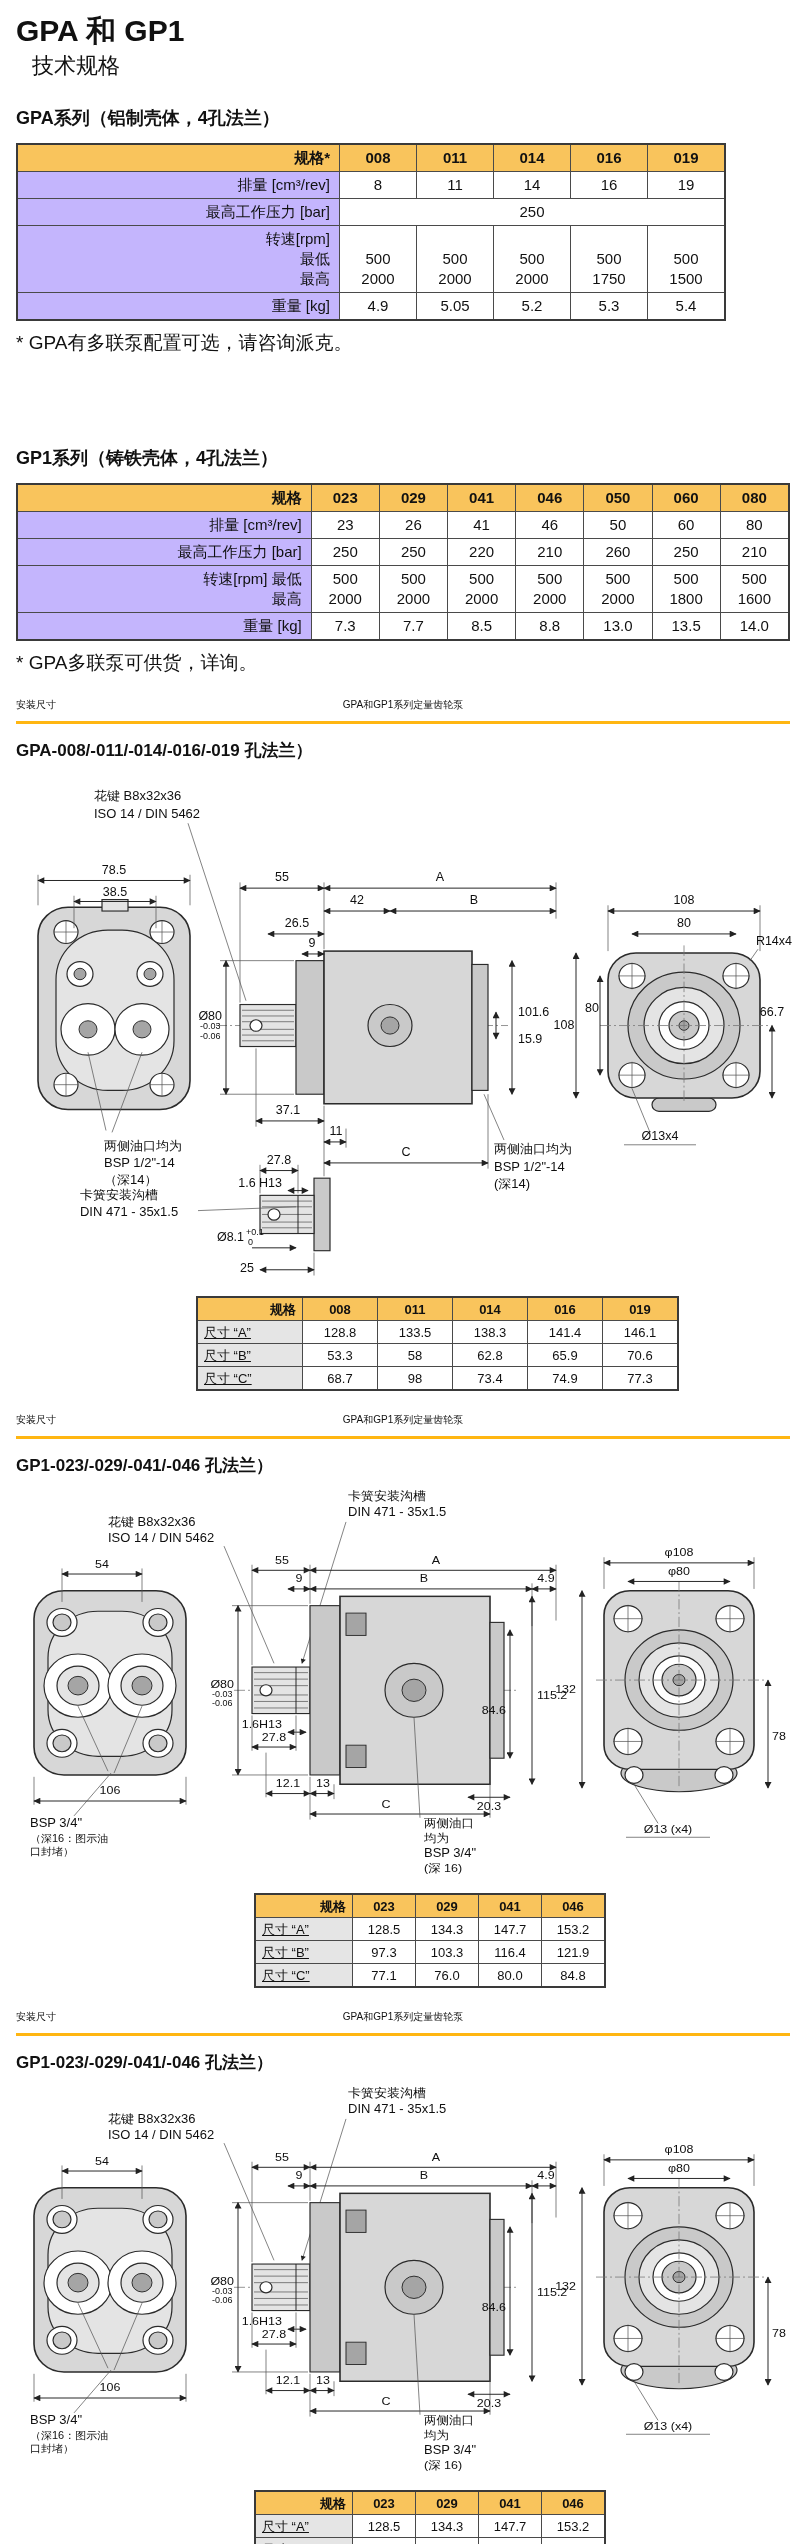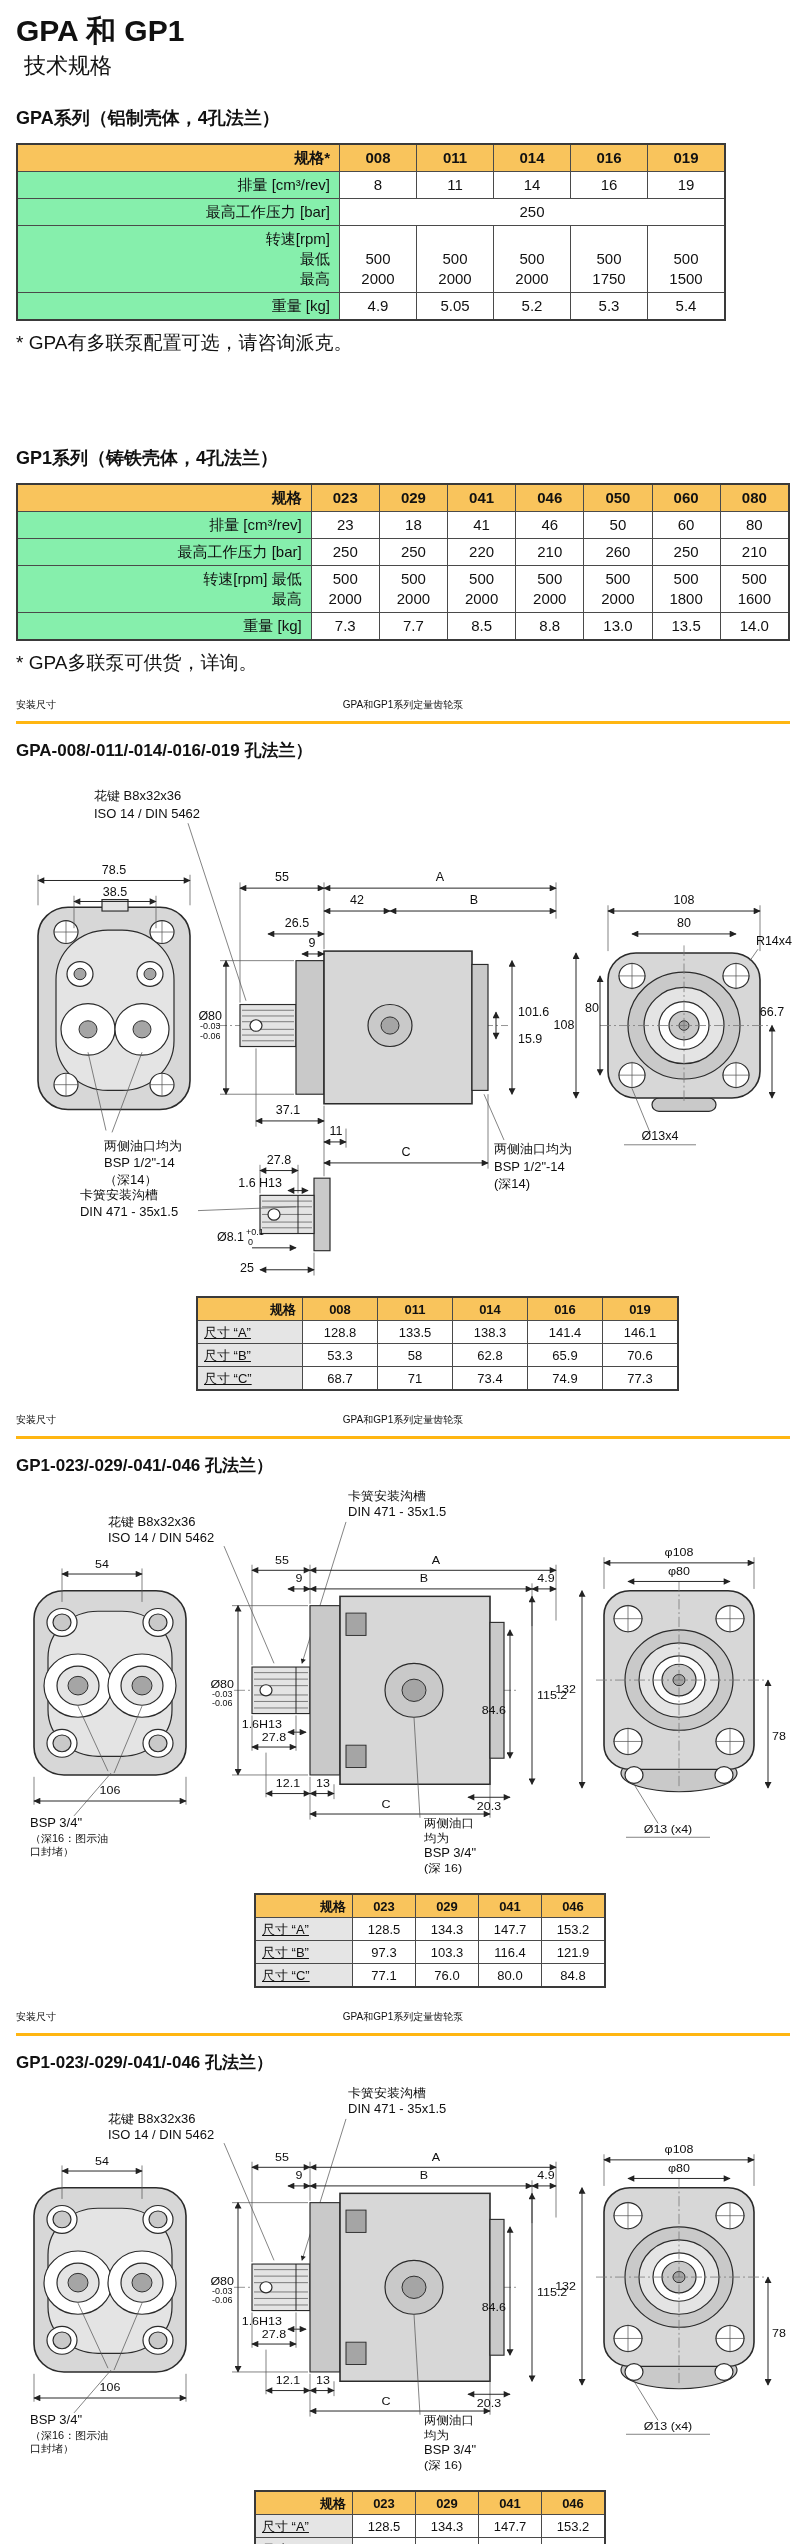--- a/index.html
+++ b/index.html
@@ -1,29 +1,29 @@
 <!DOCTYPE html>
 <html><head>
 <meta charset="utf-8">
 <style>
   html,body{margin:0;padding:0;background:#fff;}
   body{width:800px;font-family:"Liberation Sans","DejaVu Sans",sans-serif;color:#111;}
   .page{padding:8px 10px 24px 16px;}
   h1{font-size:30px;line-height:38px;margin:4px 0 2px 0;font-weight:bold;}
-  .subtitle{font-size:22px;line-height:28px;margin:0 0 4px 8px;}
+  .subtitle{font-size:22px;line-height:28px;margin:0 0 4px 16px;}
   h2.series{font-size:18px;font-weight:bold;margin:26px 0 13px 0;}
   h2.series.gp1{margin-top:90px;}
   h3.drawhead{font-size:17px;font-weight:bold;margin:15px 0 4px 0;}
   .footnote{font-size:19px;margin-top:9px;}
 
   table.spec{border-collapse:collapse;border:2px solid #3a3a3a;margin-top:2px;padding-left:26px;}
   .spec th,.spec td{border:1px solid #4a4a4a;padding:3px 6px;font-size:15px;
     text-align:center;vertical-align:bottom;line-height:20px;}
   .spec th{background:#F9C45C;font-weight:bold;}
-  .spec td.lbl,.spec th.lbl{background:#86efac;text-align:right;padding-right:9px;font-weight:normal;}
+  .spec td.lbl,.spec th.lbl{background:#c4b5fd;text-align:right;padding-right:9px;font-weight:normal;}
   .spec th.lbl{background:#F9C45C;font-weight:bold;}
   .spec .pre{white-space:pre-line;}
   .t1 .lbl{width:306px;}
   .t1 th,.t1 td{width:64px;}
   .t2 .lbl{width:306px;}
   .t2 th,.t2 td{width:58px;}
 
   .secbar{position:relative;margin-top:22px;padding-bottom:9px;border-bottom:3px solid #FFB612;
     font-size:10px;}
   .secbar .ctr{position:absolute;left:50%;transform:translateX(-50%);white-space:nowrap;}
@@ -122,21 +122,21 @@
           <th>029</th>
           <th>041</th>
           <th>046</th>
           <th>050</th>
           <th>060</th>
           <th>080</th>
         </tr>
     <tr>
       <td class="lbl">排量 [cm³/rev]</td>
     <td>23</td>
-          <td>18</td>
+          <td>26</td>
           <td>41</td>
           <td>46</td>
           <td>50</td>
           <td>60</td>
           <td>80</td>
         </tr>
     <tr>
       <td class="lbl">最高工作压力 [bar]</td>
     <td>250</td>
           <td>250</td>
@@ -390,21 +390,21 @@
       <td class="lbl">尺寸 “B”</td>
     <td>53.3</td>
           <td>58</td>
           <td>62.8</td>
           <td>65.9</td>
           <td>70.6</td>
         </tr>
     <tr>
       <td class="lbl">尺寸 “C”</td>
     <td>68.7</td>
-          <td>71</td>
+          <td>98</td>
           <td>73.4</td>
           <td>74.9</td>
           <td>77.3</td>
         </tr>
   </tbody>
     </table>
 
   <div id="gp1-install-block">
     <div class="secbar">
       <span>安装尺寸</span>

